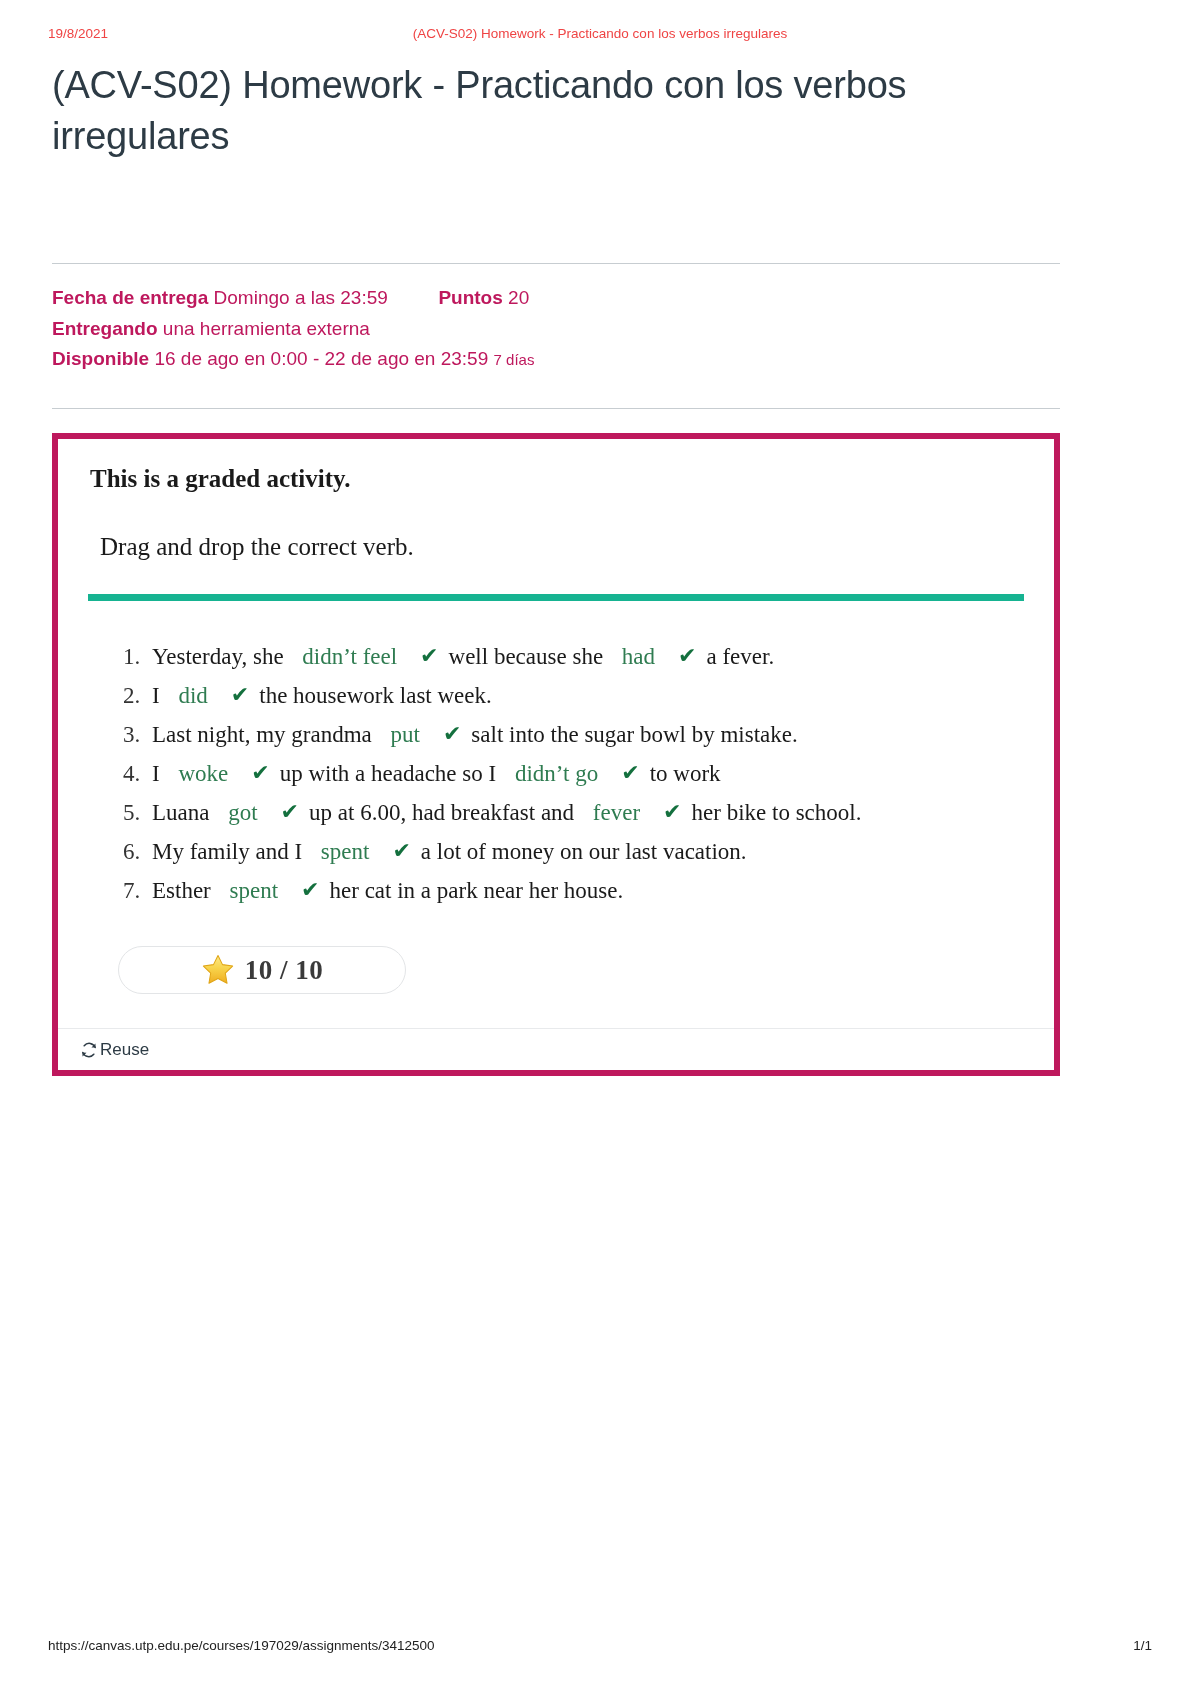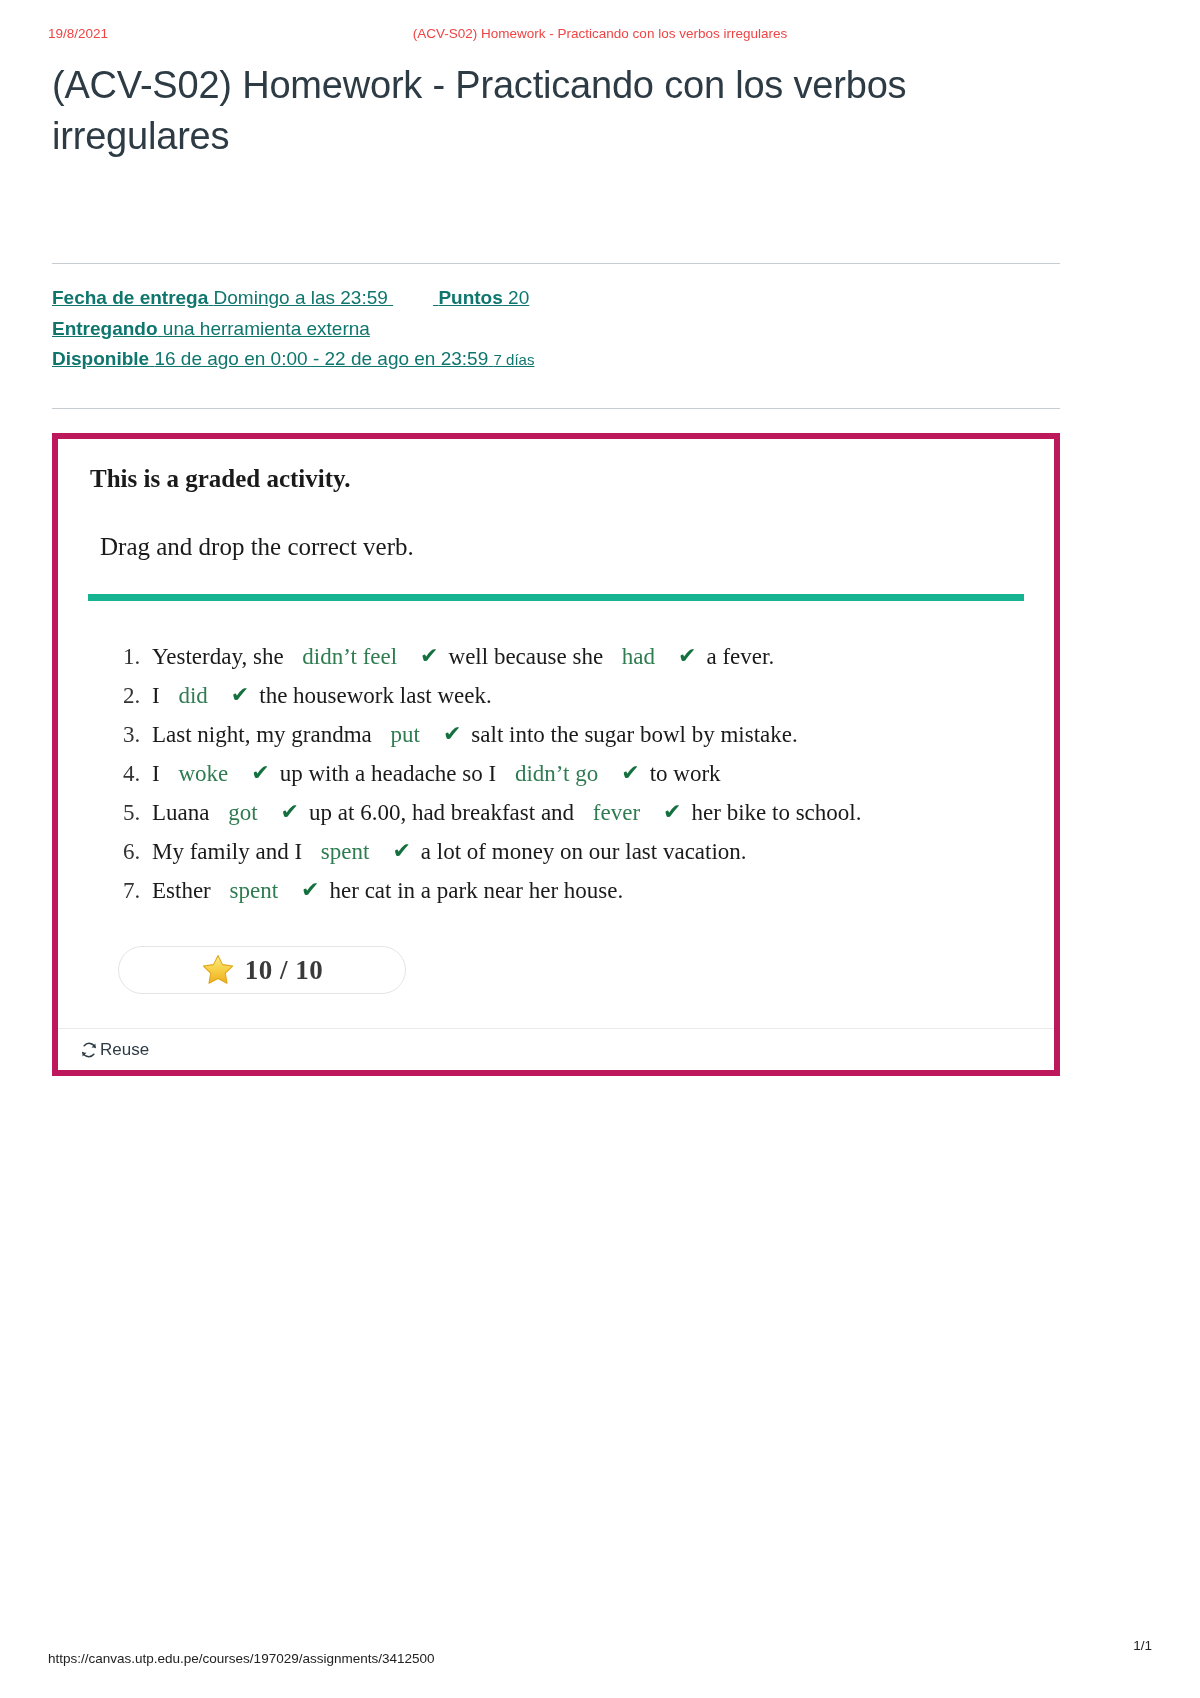--- a/index.html
+++ b/index.html
@@ -64,22 +64,21 @@
     margin: 0;
     width: 1008px;
   }
   .rule-top { margin-top: 101px; }
   .rule-bottom { margin-top: 33px; }
 
   .meta {
     padding-top: 19px;
     font-size: 19px;
     line-height: 1.62;
-    color: #0f766e;
-    text-decoration: underline;
+    color: #be185d;
   }
   .meta-row { white-space: nowrap; }
   .meta-label { font-weight: bold; }
   .meta-value { font-weight: 400; }
   .meta-gap { display: inline-block; width: 40px; }
   .meta-small { font-size: 15px; }
 
   
   .tool-frame {
     margin-top: 24px;
@@ -208,21 +207,21 @@
   
   .print-footer {
     position: absolute;
     bottom: 42px;
     left: 0;
     width: 1200px;
     height: 18px;
     font-size: 13.5px;
     color: #222;
   }
-  .print-footer .pf-url { position: absolute; left: 48px; top: 13px; }
+  .print-footer .pf-url { position: absolute; left: 48px; top: 0; }
   .print-footer .pf-page { position: absolute; right: 48px; top: 0; }
 </style>
 </head>
 <body>
 
 <div class="print-header">
   <span class="ph-date">19/8/2021</span>
   <span class="ph-title">(ACV-S02) Homework - Practicando con los verbos irregulares</span>
 </div>
 

